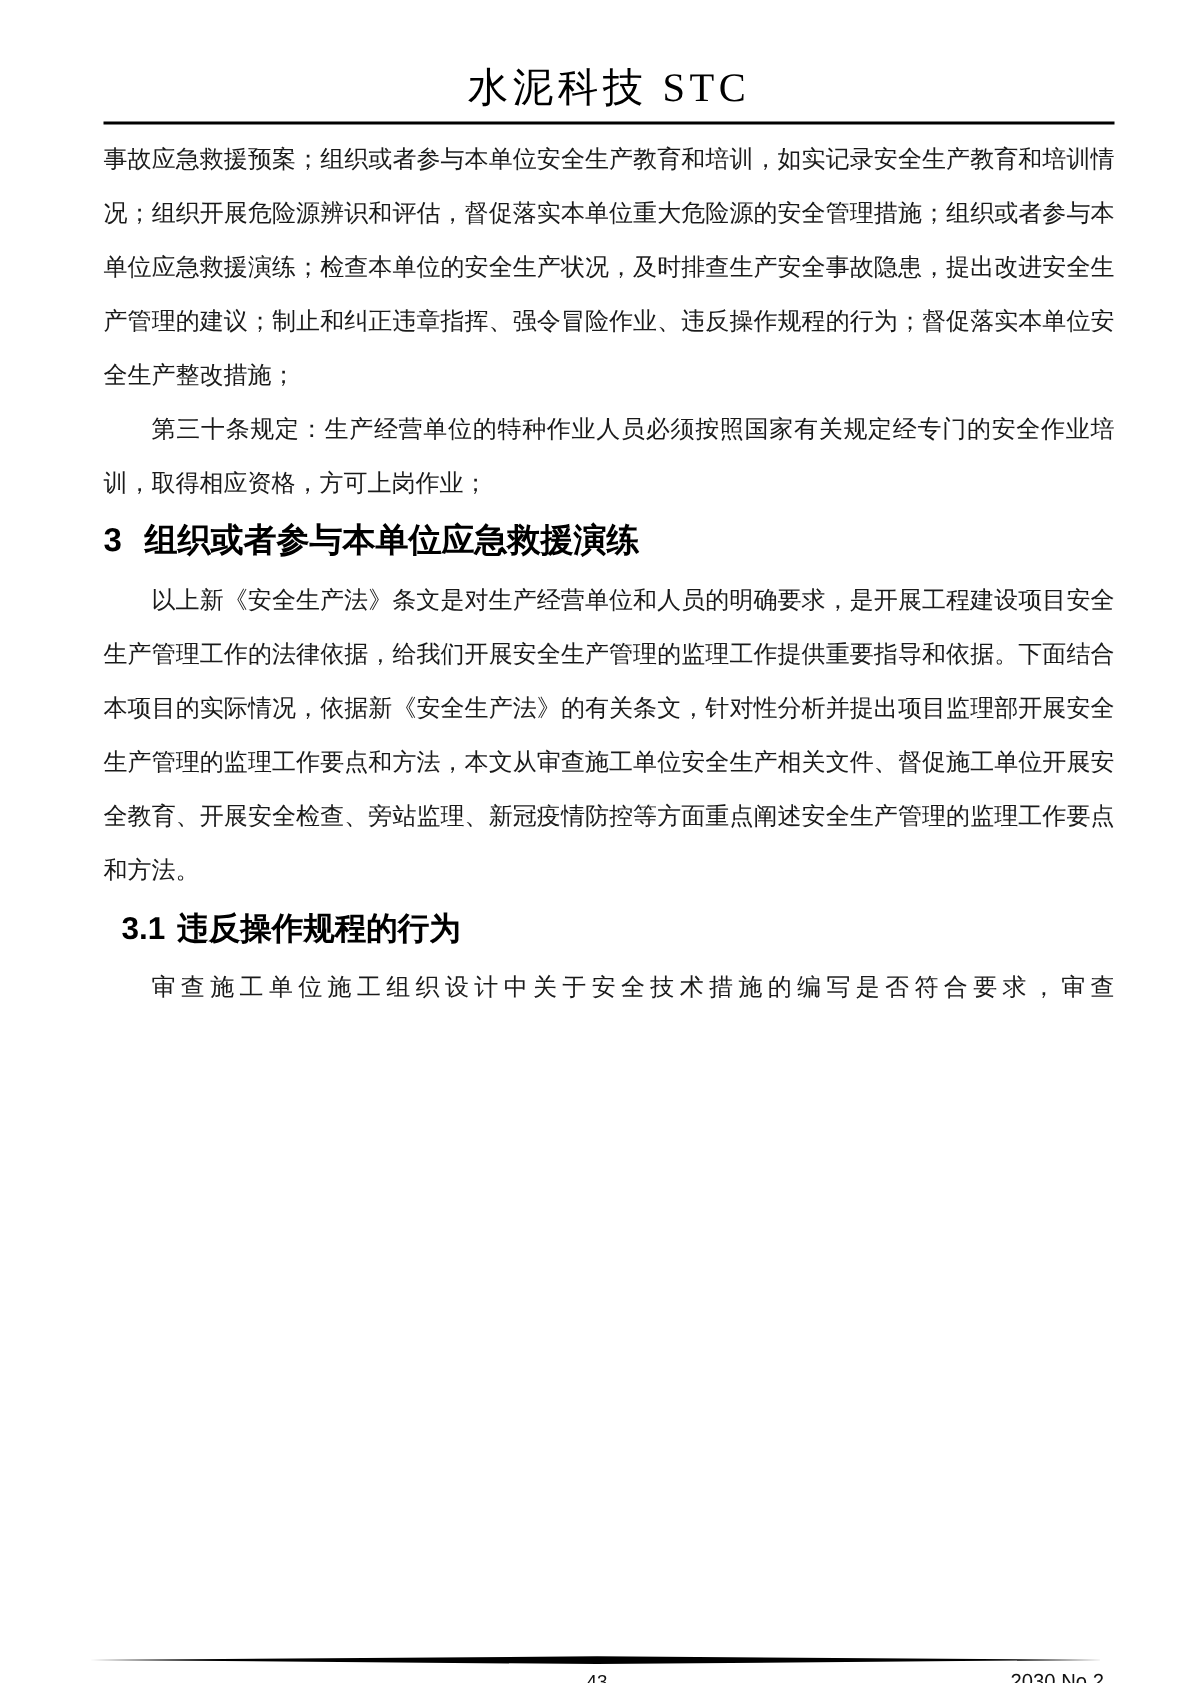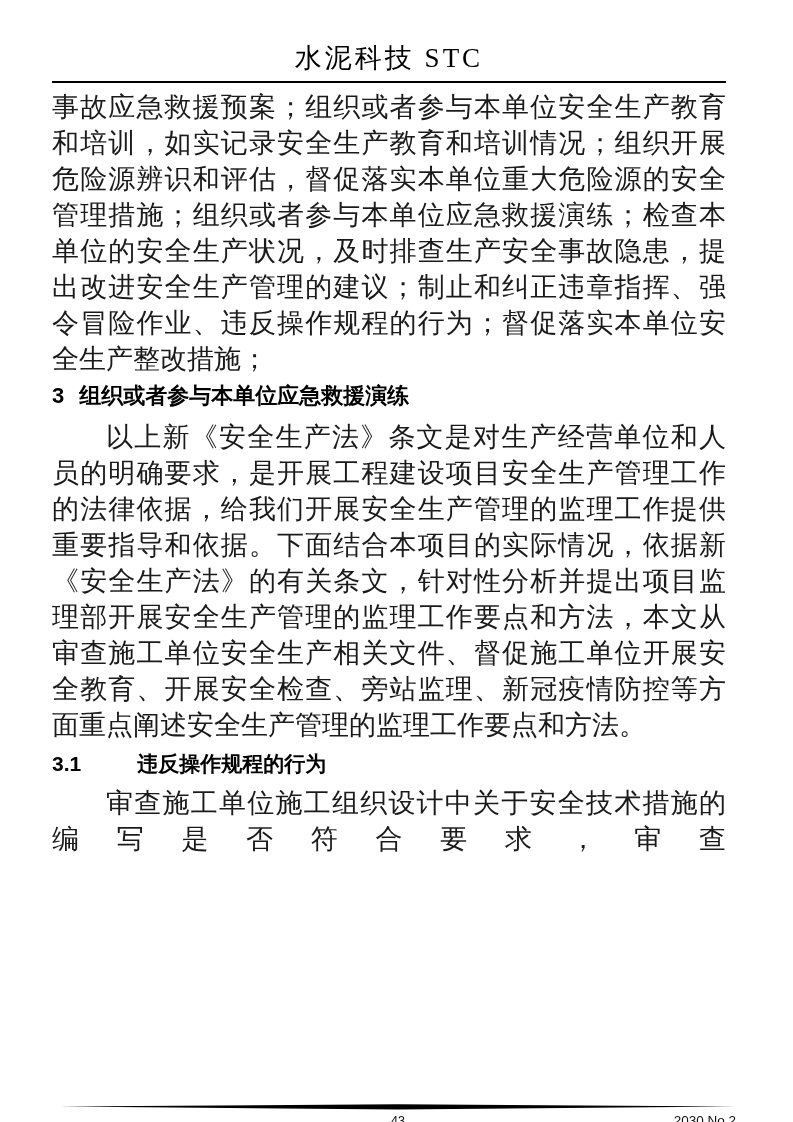--- a/index.html
+++ b/index.html
@@ -11,21 +11,21 @@
     height: 1122px;
     margin: 0 auto;
     background: #ffffff;
     overflow: hidden;
     font-family: "Liberation Serif", "DejaVu Serif", serif;
     color: #1a1a1a;
   }
 
   .content {
     position: absolute;
-    left: 52px;
+    left: 69px;
     top: 0;
     width: 674px;
   }
 
   
   .journal-title {
     padding-top: 42px;
     text-align: center;
     font-size: 27px;
     line-height: 32px;
@@ -37,50 +37,49 @@
     height: 2px;
     background: #000;
     margin-top: 7px;
   }
 
   
   main { margin-top: 6px; }
 
   p.body-par {
     margin: 0;
-    font-size: 27px;
+    font-size: 16px;
     line-height: 36px;
     text-align: justify;
     color: #1a1a1a;
   }
   p.indent { text-indent: 2em; }
   p.flush-last { text-align-last: justify; }
 
   h2.section-h1 {
     margin: 4px 0 8px 0;
     font-family: "Liberation Sans", "DejaVu Sans", sans-serif;
     font-weight: bold;
     font-size: 22px;
     line-height: 30px;
     color: #000;
     display: flex;
     align-items: baseline;
   }
   h2.section-h1 .sec-num { margin-right: 15px; }
 
   h3.section-h2 {
-    margin: 6px 0 6px 0;
+    margin: 6px 0 6px 12px;
     font-family: "Liberation Sans", "DejaVu Sans", sans-serif;
     font-weight: bold;
     font-size: 21px;
     line-height: 30px;
     color: #000;
     display: flex;
     align-items: baseline;
-    gap: 48px;
   }
   h3.section-h2 .sec-num { margin-right: 8px; }
 
   
   .footer {
     position: absolute;
     left: 60px;
     top: 1104px;
     width: 676px;
   }
@@ -113,20 +112,21 @@
   <div class="content">
 
     <header>
       <div class="journal-title">水泥科技 STC</div>
       <div class="header-rule"></div>
     </header>
 
     <main>
       <p class="body-par">事故应急救援预案；组织或者参与本单位安全生产教育和培训，如实记录安全生产教育和培训情况；组织开展危险源辨识和评估，督促落实本单位重大危险源的安全管理措施；组织或者参与本单位应急救援演练；检查本单位的安全生产状况，及时排查生产安全事故隐患，提出改进安全生产管理的建议；制止和纠正违章指挥、强令冒险作业、违反操作规程的行为；督促落实本单位安全生产整改措施；</p>
 
+      <p class="body-par indent">第三十条规定：生产经营单位的特种作业人员必须按照国家有关规定经专门的安全作业培训，取得相应资格，方可上岗作业；</p>
 
 
       <h2 class="section-h1">
         <span class="sec-num">3</span>
         <span class="sec-title">组织或者参与本单位应急救援演练</span>
       </h2>
 
       <p class="body-par indent">以上新《安全生产法》条文是对生产经营单位和人员的明确要求，是开展工程建设项目安全生产管理工作的法律依据，给我们开展安全生产管理的监理工作提供重要指导和依据。下面结合本项目的实际情况，依据新《安全生产法》的有关条文，针对性分析并提出项目监理部开展安全生产管理的监理工作要点和方法，本文从审查施工单位安全生产相关文件、督促施工单位开展安全教育、开展安全检查、旁站监理、新冠疫情防控等方面重点阐述安全生产管理的监理工作要点和方法。</p>
 
       <h3 class="section-h2">

